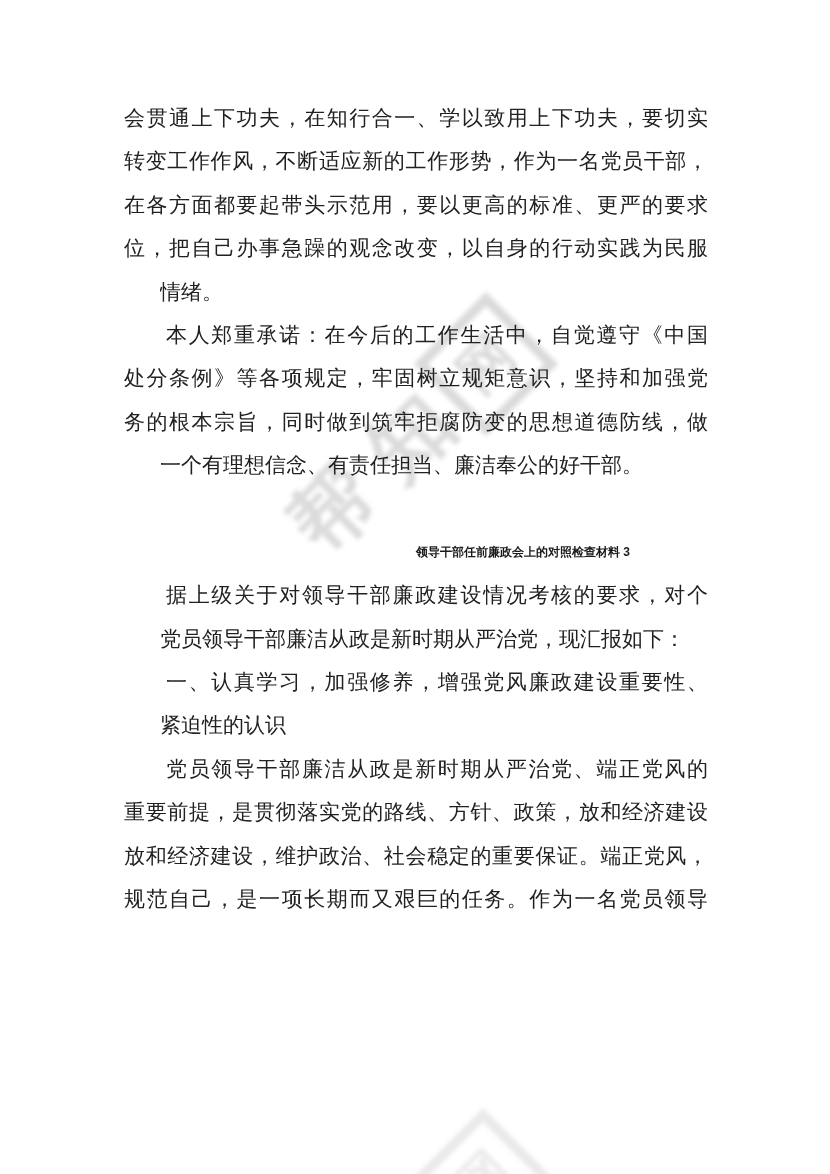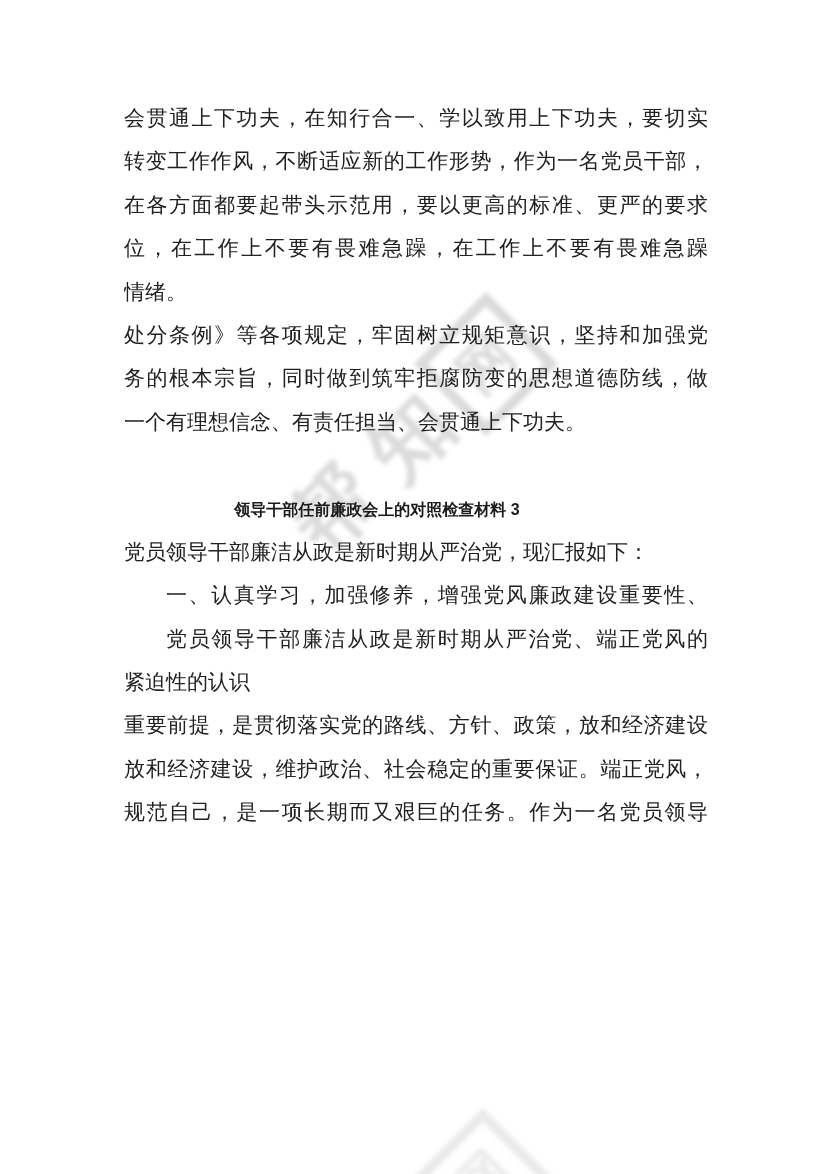--- a/index.html
+++ b/index.html
@@ -74,29 +74,30 @@
   .line {
     height: 43.4px;
     overflow: hidden;
   }
   .jf {                       
     text-align: justify;
     text-align-last: justify;
   }
   .end {                      
     text-align: left;
+    margin-left: 36px;
   }
   .indent { padding-left: 42px; }   
   .blank-line { height: 43.4px; }
   .section-heading {
     height: 43.4px;
     font-family: "Liberation Sans", "DejaVu Sans", sans-serif;
     font-weight: 700;
-    font-size: 16px;
-    text-align: center;
+    font-size: 12px;
+    text-align: right;
     margin-right: 78px;       
     color: #1a1a1a;
   }
 </style>
 </head>
 <body>
 
 <div class="page">
 
   <div class="watermark-layer">
@@ -109,35 +110,37 @@
       <span class="wm-frame">网</span>
 
     </div>
   </div>
 
   <div class="content">
 
     <div class="line jf">会贯通上下功夫，在知行合一、学以致用上下功夫，要切实</div>
     <div class="line jf">转变工作作风，不断适应新的工作形势，作为一名党员干部，</div>
     <div class="line jf">在各方面都要起带头示范用，要以更高的标准、更严的要求</div>
-    <div class="line jf">位，在工作上不要有畏难急躁，在工作上不要有畏难急躁</div>
+    <div class="line jf">位，把自己办事急躁的观念改变，以自身的行动实践为民服</div>
     <div class="line end">情绪。</div>
 
+    <div class="line jf indent">本人郑重承诺：在今后的工作生活中，自觉遵守《中国</div>
     <div class="line jf">处分条例》等各项规定，牢固树立规矩意识，坚持和加强党</div>
     <div class="line jf">务的根本宗旨，同时做到筑牢拒腐防变的思想道德防线，做</div>
-    <div class="line end">一个有理想信念、有责任担当、会贯通上下功夫。</div>
+    <div class="line end">一个有理想信念、有责任担当、廉洁奉公的好干部。</div>
 
     <div class="blank-line"></div>
 
     <div class="section-heading">领导干部任前廉政会上的对照检查材料 3</div>
 
+    <div class="line jf indent">据上级关于对领导干部廉政建设情况考核的要求，对个</div>
     <div class="line end">党员领导干部廉洁从政是新时期从严治党，现汇报如下：</div>
 
     <div class="line jf indent">一、认真学习，加强修养，增强党风廉政建设重要性、</div>
+    <div class="line end">紧迫性的认识</div>
+
     <div class="line jf indent">党员领导干部廉洁从政是新时期从严治党、端正党风的</div>
-
-    <div class="line end">紧迫性的认识</div>
     <div class="line jf">重要前提，是贯彻落实党的路线、方针、政策，放和经济建设</div>
     <div class="line jf">放和经济建设，维护政治、社会稳定的重要保证。端正党风，</div>
     <div class="line jf">规范自己，是一项长期而又艰巨的任务。作为一名党员领导</div>
 
   </div>
 </div>
 
 </body></html>

